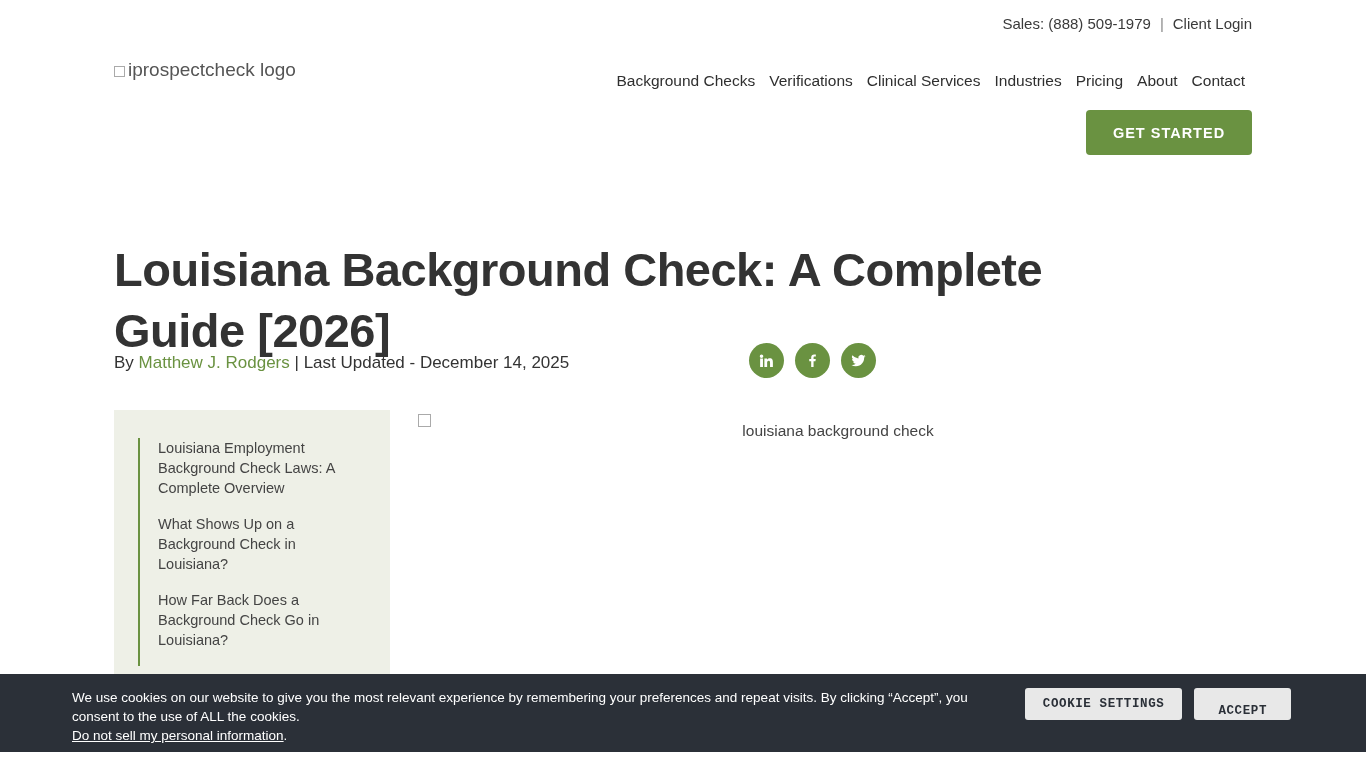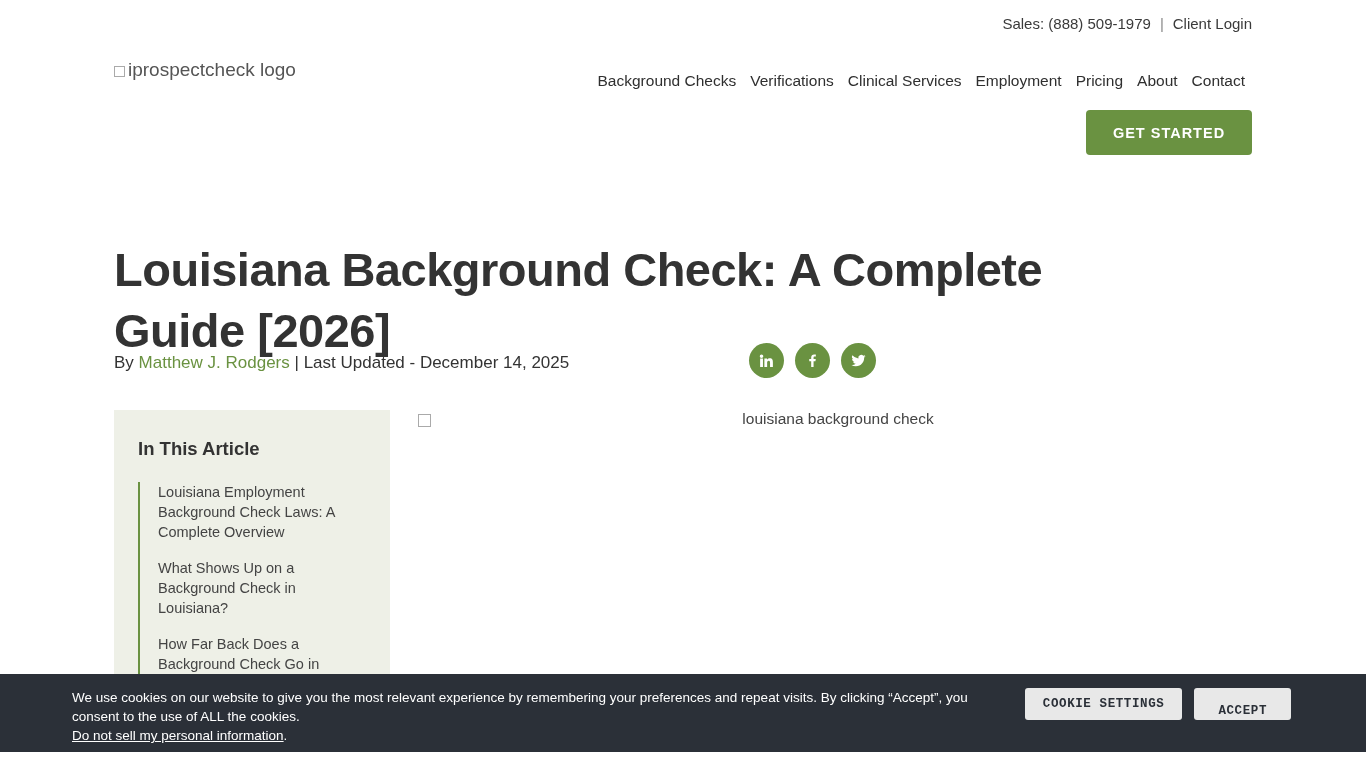--- a/index.html
+++ b/index.html
@@ -198,21 +198,21 @@
     position: absolute;
     left: 0;
     top: 4px;
     width: 13px;
     height: 13px;
     border: 1px solid #aaa;
   }
   .hero-img .alt-text {
     position: absolute;
     left: 0;
-    top: 0;
+    top: 12px;
     width: 840px;
     text-align: center;
   }
 
   
   .cookie-banner {
     position: absolute;
     left: 0;
     bottom: 16px;
     width: 1366px;
@@ -271,21 +271,21 @@
 
   <div class="header">
     <div class="logo">
       <span class="broken-img"></span><span>iprospectcheck logo</span>
     </div>
 
     <nav class="nav">
       <a>Background Checks</a>
       <a>Verifications</a>
       <a>Clinical Services</a>
-      <a>Employment</a>
+      <a>Industries</a>
       <a>Pricing</a>
       <a>About</a>
       <a>Contact</a>
     </nav>
 
     <button class="cta">GET STARTED</button>
   </div>
 
   <h1 class="article-title">Louisiana Background Check: A Complete Guide [2026]</h1>
 
@@ -308,21 +308,20 @@
         </svg>
     </span>
     <span class="circle">
       <svg width="17" height="17" viewBox="0 0 24 24" fill="#ffffff">
           <path d="M22 5.9c-.73.33-1.52.55-2.35.65a4.1 4.1 0 001.8-2.26c-.8.47-1.68.81-2.62 1a4.1 4.1 0 00-7 3.74A11.64 11.64 0 013.4 4.6a4.1 4.1 0 001.27 5.47c-.67-.02-1.3-.2-1.85-.5v.05a4.1 4.1 0 003.29 4.02c-.6.17-1.24.2-1.86.08a4.1 4.1 0 003.83 2.85A8.23 8.23 0 012 18.3a11.6 11.6 0 006.29 1.84c7.55 0 11.68-6.25 11.68-11.67l-.01-.53A8.3 8.3 0 0022 5.9z"></path>
         </svg>
     </span>
   </div>
 
   <aside class="toc">
-    <div class="toc-title">In This Article</div>
     <ul class="toc-list">
       <li>Louisiana Employment Background Check Laws: A Complete Overview</li>
       <li>What Shows Up on a Background Check in Louisiana?</li>
       <li>How Far Back Does a Background Check Go in Louisiana?</li>
 
     </ul>
   </aside>
 
   <div class="hero-img">
     <span class="broken-img"></span>

